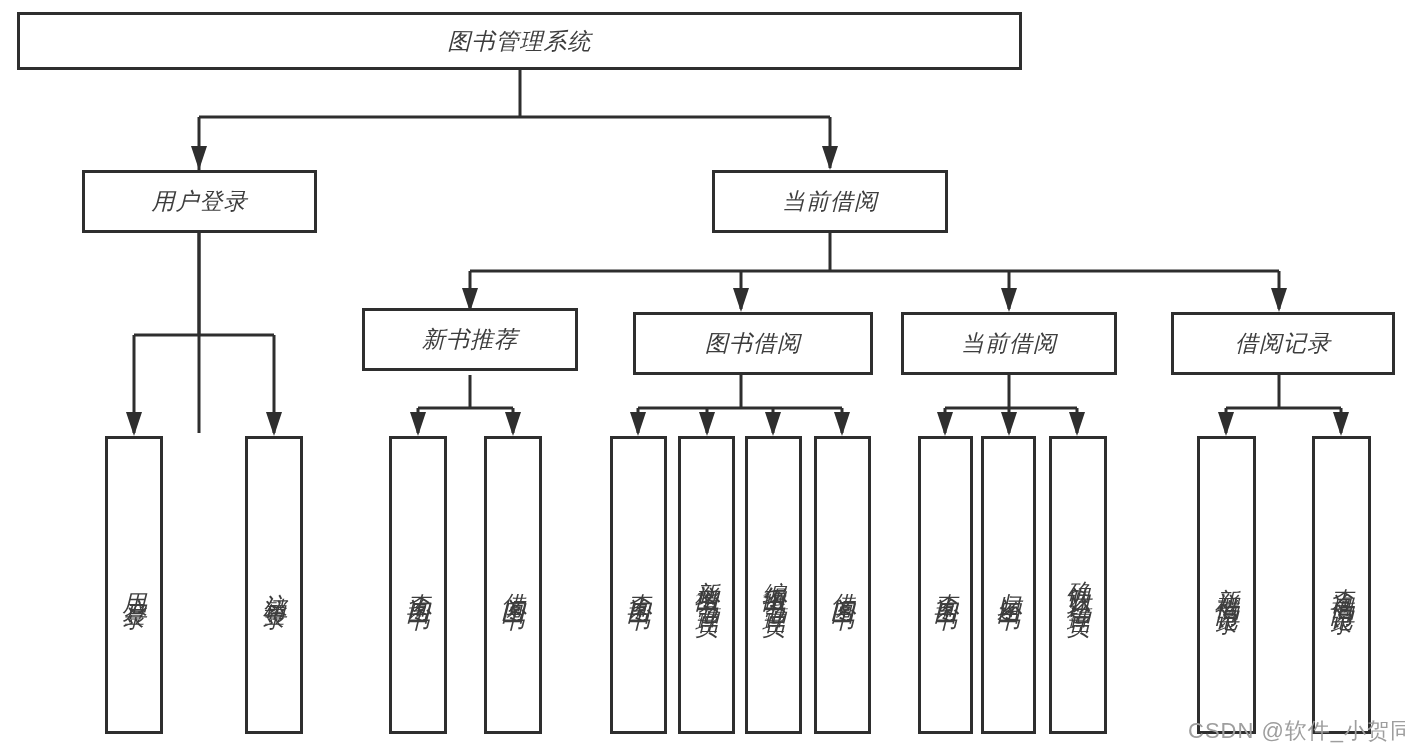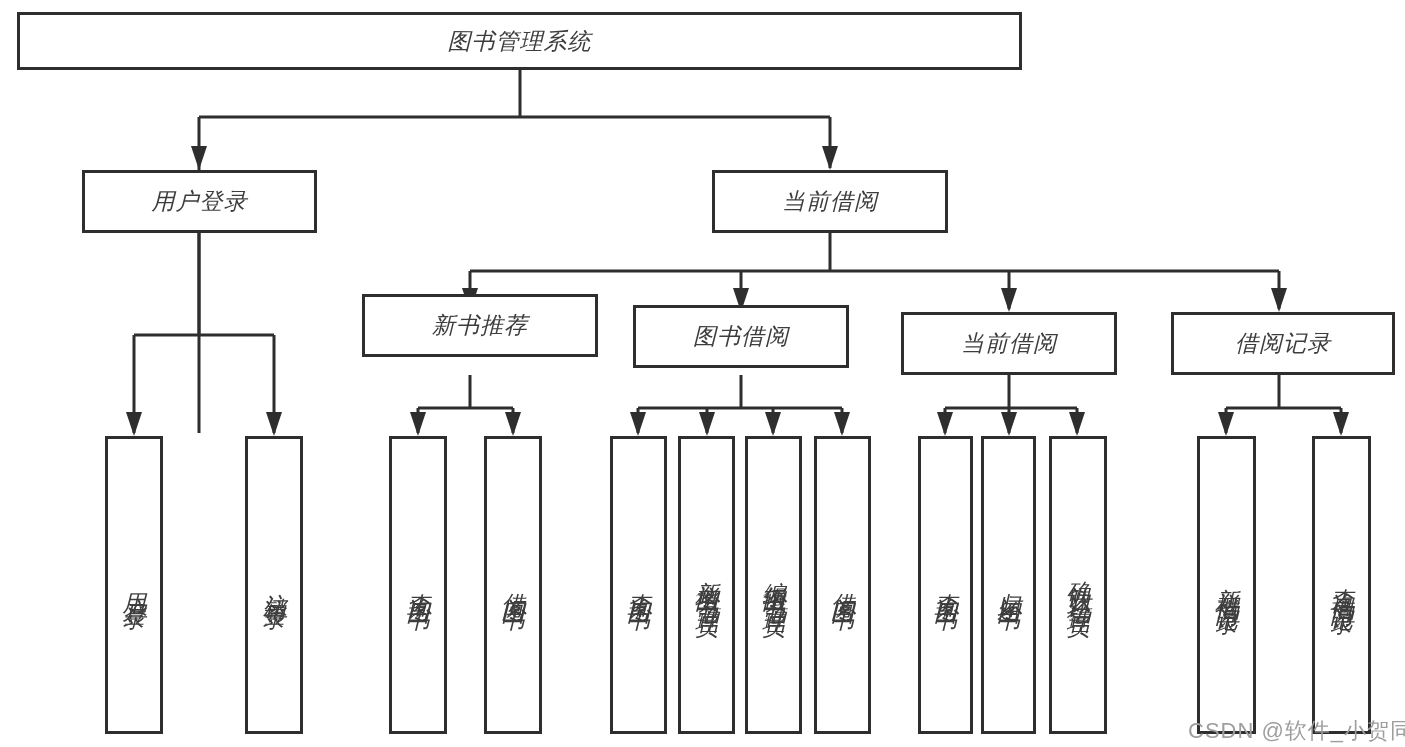--- a/index.html
+++ b/index.html
@@ -86,22 +86,22 @@
       <path d="M1218 412 L1234 412 L1226 436 Z"></path>
       <path d="M1333 412 L1349 412 L1341 436 Z"></path>
     </g>
   </svg>
 
   <div class="box" style="left:17px;top:12px;width:1005px;height:58px">图书管理系统</div>
 
   <div class="box" style="left:82px;top:170px;width:235px;height:63px">用户登录</div>
   <div class="box" style="left:712px;top:170px;width:236px;height:63px">当前借阅</div>
 
-  <div class="box" style="left:362px;top:294px;width:236px;height:63px">新书推荐</div>
-  <div class="box" style="left:633px;top:305px;width:216px;height:63px">图书借阅</div>
+  <div class="box" style="left:362px;top:308px;width:216px;height:63px">新书推荐</div>
+  <div class="box" style="left:633px;top:312px;width:240px;height:63px">图书借阅</div>
   <div class="box" style="left:901px;top:312px;width:216px;height:63px">当前借阅</div>
   <div class="box" style="left:1171px;top:312px;width:224px;height:63px">借阅记录</div>
 
   <div class="box v" style="left:105px;top:436px;width:58px;height:298px">用户登录</div>
   <div class="box v" style="left:245px;top:436px;width:58px;height:298px">注销登录</div>
 
   <div class="box v" style="left:389px;top:436px;width:58px;height:298px">查询图书</div>
   <div class="box v" style="left:484px;top:436px;width:58px;height:298px">借阅图书</div>
 
   <div class="box v" style="left:610px;top:436px;width:57px;height:298px">查询图书</div>

